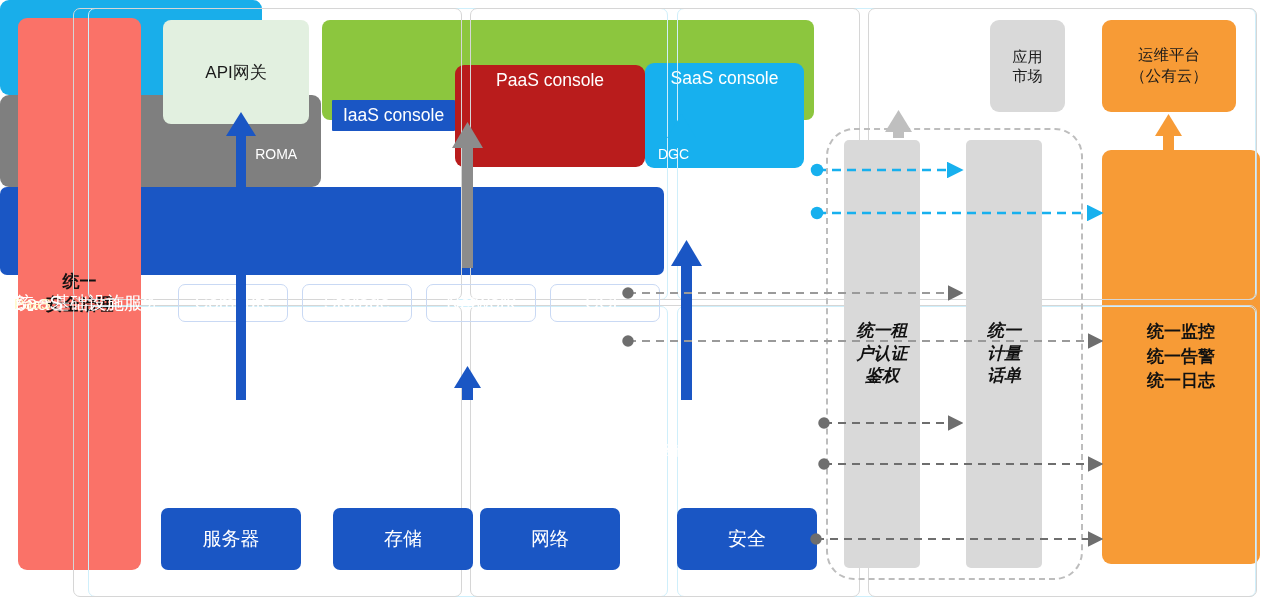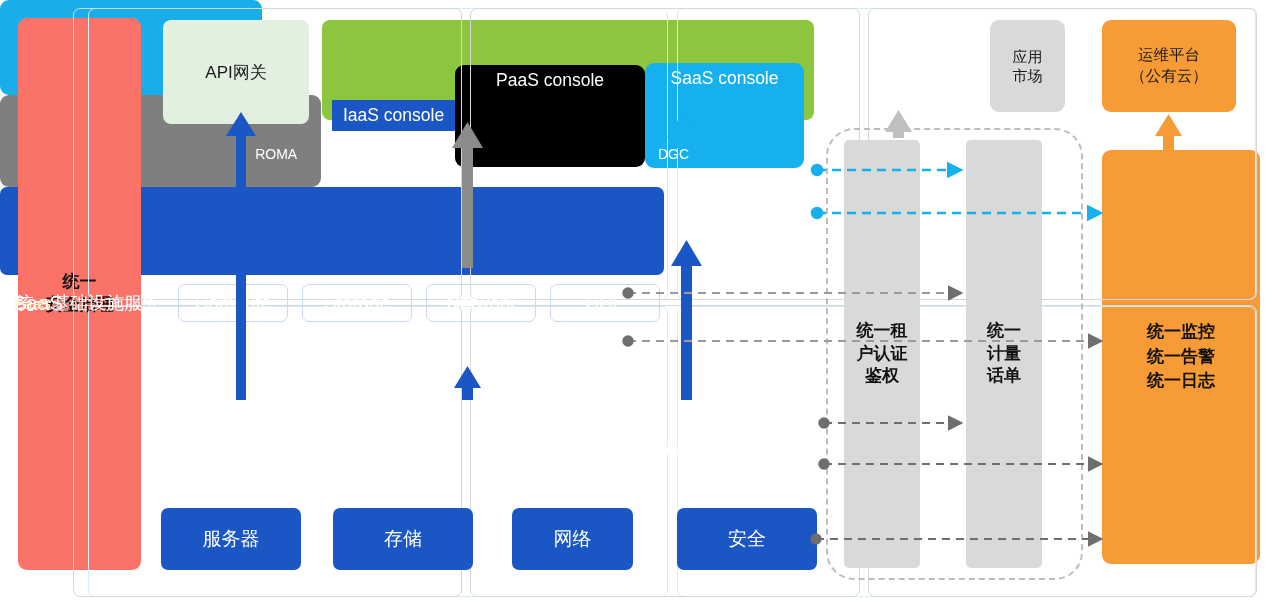--- a/index.html
+++ b/index.html
@@ -40,21 +40,21 @@
     text-align:center;color:#1a1a1a;font-size:19px;font-weight:500;
   }
   .console-chips{
     position:absolute;left:10px;right:10px;top:43px;
     display:flex;justify-content:space-between;align-items:center;
   }
   .chip{
     border-radius:1px;padding:5px 11px;color:#fff;font-size:17.5px;white-space:nowrap;
   }
   .chip.iaas{background:#1A56C4;}
-  .chip.paas{background:#000000;}
+  .chip.paas{background:#b91c1c;}
   .chip.saas{background:#17B0EE;}
 
   
   .gbox{
     background:#D9D9D9;border-radius:9px;color:#1a1a1a;font-size:15px;line-height:1.3;
   }
   .g3rd{left:833px;top:20px;width:131px;height:92px;}
   .gmarket{left:990px;top:20px;width:75px;height:92px;}
   .sup{font-size:10px;vertical-align:super;}
 
@@ -121,33 +121,33 @@
     color:#fff;font-size:19px;
   }
 
   
   .bbox{
     top:508px;height:62px;background:#1A56C4;border-radius:7px;
     color:#fff;font-size:19px;
   }
   .bb0{left:161px;width:140px;}
   .bb1{left:333px;width:140px;}
-  .bb2{left:512px;width:121px;text-align:right;}
+  .bb2{left:480px;width:140px;text-align:right;}
   .bb3{left:677px;width:140px;}
 
   
   .dashregion{
     position:absolute;left:826px;top:128px;width:257px;height:452px;
     border:2.5px dashed #BDBDBD;border-radius:28px;
     box-sizing:border-box;
   }
   .col{
     position:absolute;background:#D9D9D9;border-radius:5px;
     color:#111;font-size:17px;line-height:1.35;font-weight:600;
-    display:flex;align-items:center;justify-content:center;text-align:center;
+    display:flex;align-items:center;justify-content:center;text-align:center;font-style:italic;
   }
   .colA{left:844px;top:140px;width:76px;height:428px;}
   .colB{left:966px;top:140px;width:76px;height:428px;}
 
   
   #arrows{position:absolute;left:0;top:0;width:1265px;height:605px;pointer-events:none;}
 </style>
 </head>
 <body>
 

